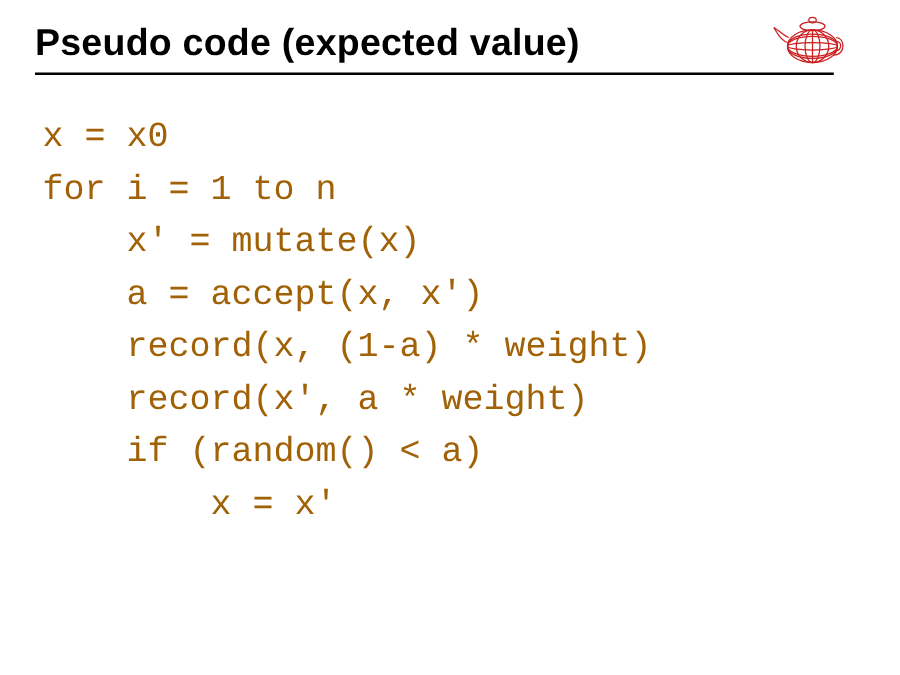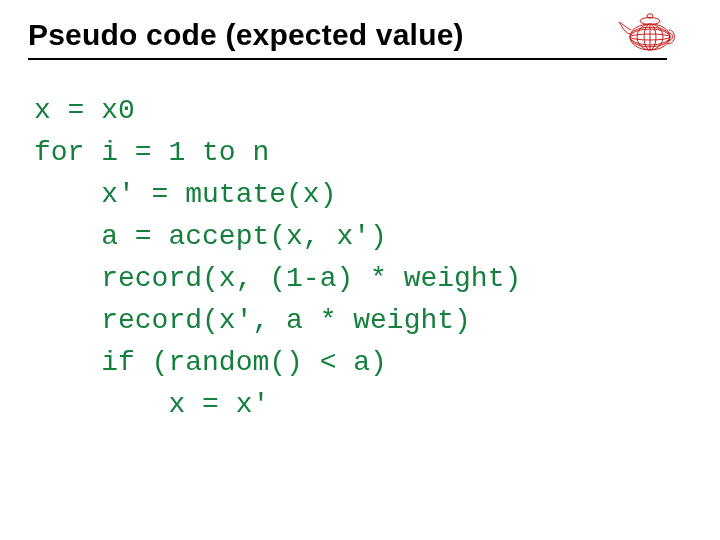--- a/index.html
+++ b/index.html
@@ -38,21 +38,21 @@
     position: absolute;
     top: 10px;
     right: 18px;
     width: 60px;
     height: 48px;
   }
   .code {
     font-family: "Courier New", Courier, monospace;
     font-size: 28px;
     line-height: 1.5;
-    color: #15803d;
+    color: #a16207;
     padding: 14px 0 0 34px;
     white-space: pre;
   }
 </style>
 </head>
 <body>
 
 <div class="slide">
 
   <div class="header">

